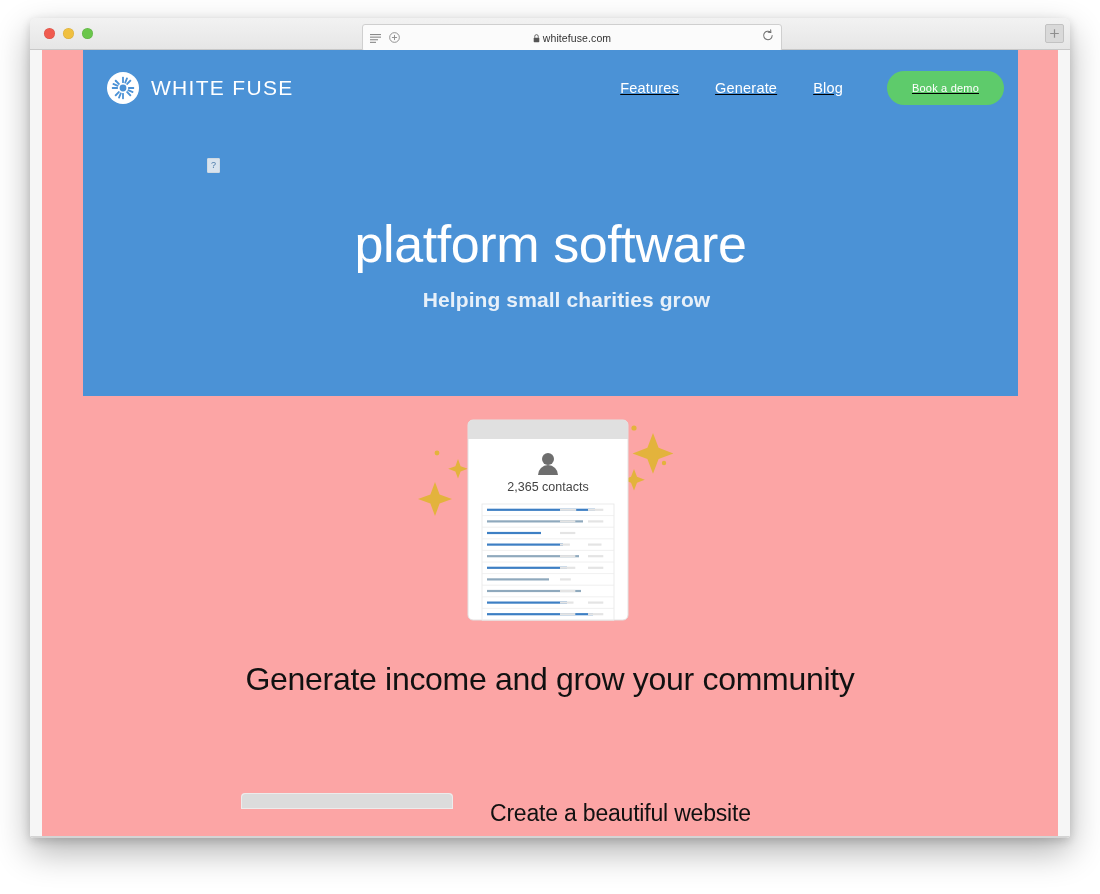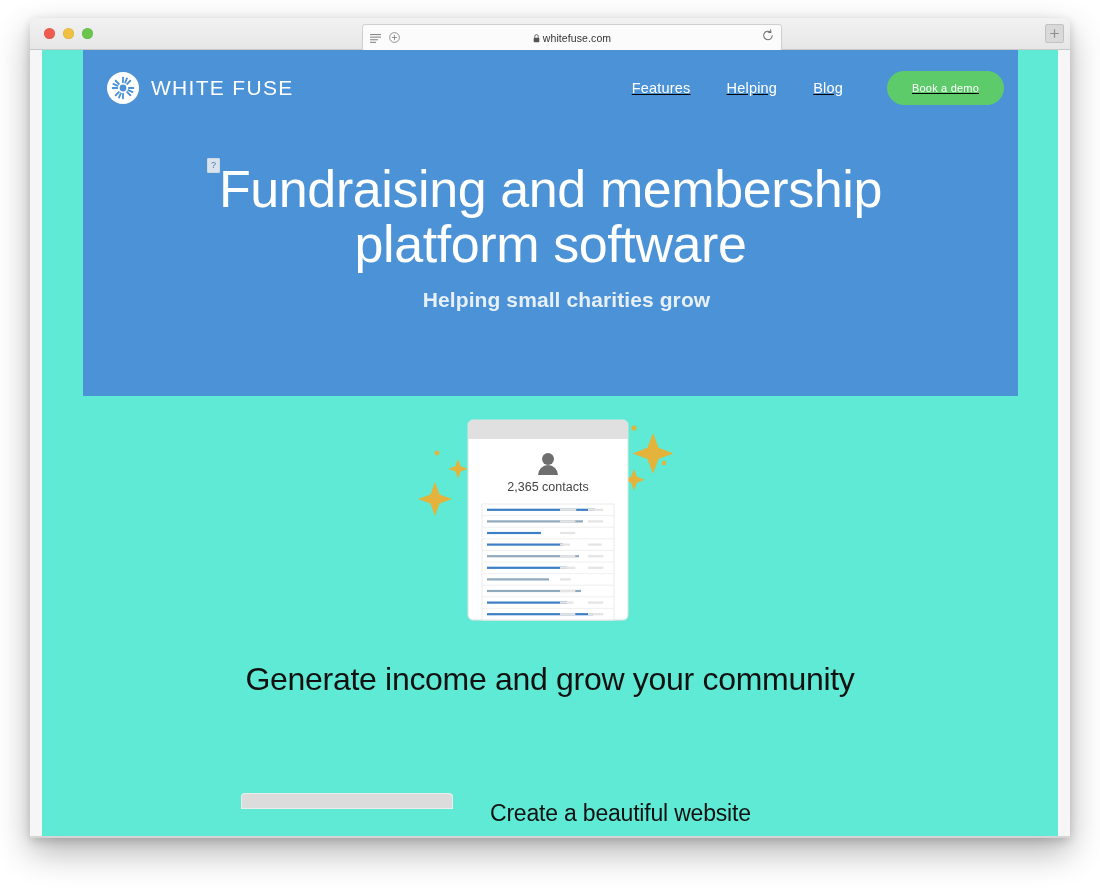--- a/index.html
+++ b/index.html
@@ -87,21 +87,21 @@
     position: relative;
     height: 788px;
     background: #f6f6f6;
     overflow: hidden;
   }
   .page {
     position: absolute;
     left: 12px; top: 0;
     width: 1016px;
     min-height: 788px;
-    background: #5eead4;
+    background: #fca5a5;
   }
 
   
   .hero {
     position: relative;
     width: 935px;
     margin-left: 41px;
     background: #4b92d6;
     height: 346px;
   }
@@ -330,31 +330,31 @@
                       <rect x="17" y="11.1" width="6.2" height="1.8" rx="0.6" transform="rotate(22.5 12 12)"></rect>
                     </g>
                   </g>
                 </svg>
               </span>
               <span class="brand-name">WHITE FUSE</span>
             </div>
 
             <div class="nav-links">
               <a class="nav-link" href="#">Features</a>
-              <a class="nav-link" href="#">Helping</a>
+              <a class="nav-link" href="#">Generate</a>
               <a class="nav-link" href="#">Blog</a>
               <button class="cta-btn">Book a demo</button>
             </div>
           </div>
 
           <div class="broken-img">?</div>
 
           <div class="hero-copy">
             <h1 class="hero-title">
-              <span>Fundraising and membership</span><br>
+              <br>
               <span>platform software</span>
             </h1>
             <p class="hero-sub">Helping small charities grow</p>
           </div>
         </div>
 
         <div class="illus-wrap">
           <div class="illus">
             <svg width="280" height="215" viewBox="0 0 280 215">
 

